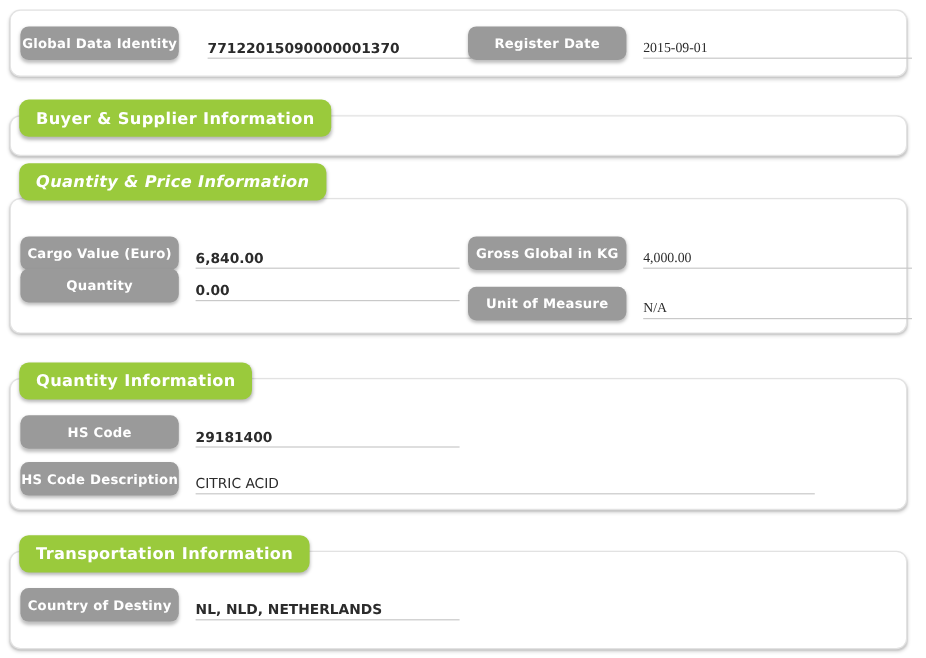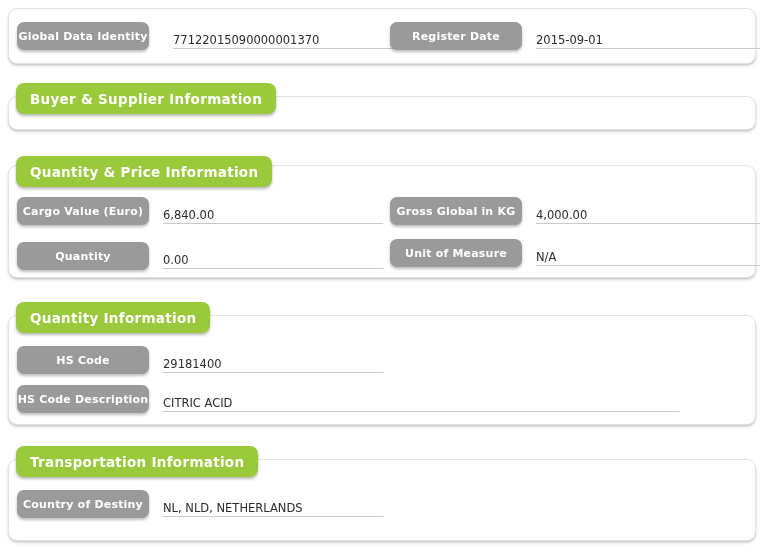--- a/index.html
+++ b/index.html
@@ -92,22 +92,22 @@
     padding-bottom: 1px;
     flex: none;
   }
   .field-value-text {
     color: #2b2b2b;
     font-size: 11.5px;
     white-space: nowrap;
     line-height: 13px;
   }
   .lbl-w132 { width: 132px; }
-  .val-w220 { width: 220px; }
-  .val-w224 { width: 224px; }
+  .val-w220 { width: 220px; font-weight: bold; }
+  .val-w224 { width: 224px; font-family: Liberation Serif, serif; }
   .val-w516 { width: 516px; }
 </style>
 </head>
 <body>
 
 <div class="page">
 
   <div class="card" style="top:8px; height:56px;">
 
     <div class="field" style="left:8px; top:13px;gap:10px;">
@@ -127,21 +127,21 @@
         <span class="field-value-text">2015-09-01</span>
       </div>
     </div>
   </div>
 
   <div class="section-header" style="top:83px;justify-content:center;">
     <span class="section-header-label">Buyer &amp; Supplier Information</span>
   </div>
   <div class="card" style="top:96px; height:34px;"></div>
 
-  <div class="section-header" style="top:156px;">
+  <div class="section-header" style="top:136px;font-style:italic;">
     <span class="section-header-label">Quantity &amp; Price Information</span>
   </div>
   <div class="card" style="top:165px; height:113px;">
 
     <div class="field" style="left:8px; top:31px;">
       <div class="field-label lbl-w132">
         <span class="field-label-text">Cargo Value (Euro)</span>
       </div>
       <div class="field-value val-w220">
         <span class="field-value-text">6,840.00</span>
@@ -150,21 +150,21 @@
 
     <div class="field" style="left:381px; top:31px;">
       <div class="field-label lbl-w132">
         <span class="field-label-text">Gross Global in KG</span>
       </div>
       <div class="field-value val-w224">
         <span class="field-value-text">4,000.00</span>
       </div>
     </div>
 
-    <div class="field" style="left:8px; top:76px;">
+    <div class="field" style="left:8px; top:58px;">
       <div class="field-label lbl-w132">
         <span class="field-label-text">Quantity</span>
       </div>
       <div class="field-value val-w220">
         <span class="field-value-text">0.00</span>
       </div>
     </div>
 
     <div class="field" style="left:381px; top:73px;">
       <div class="field-label lbl-w132">

